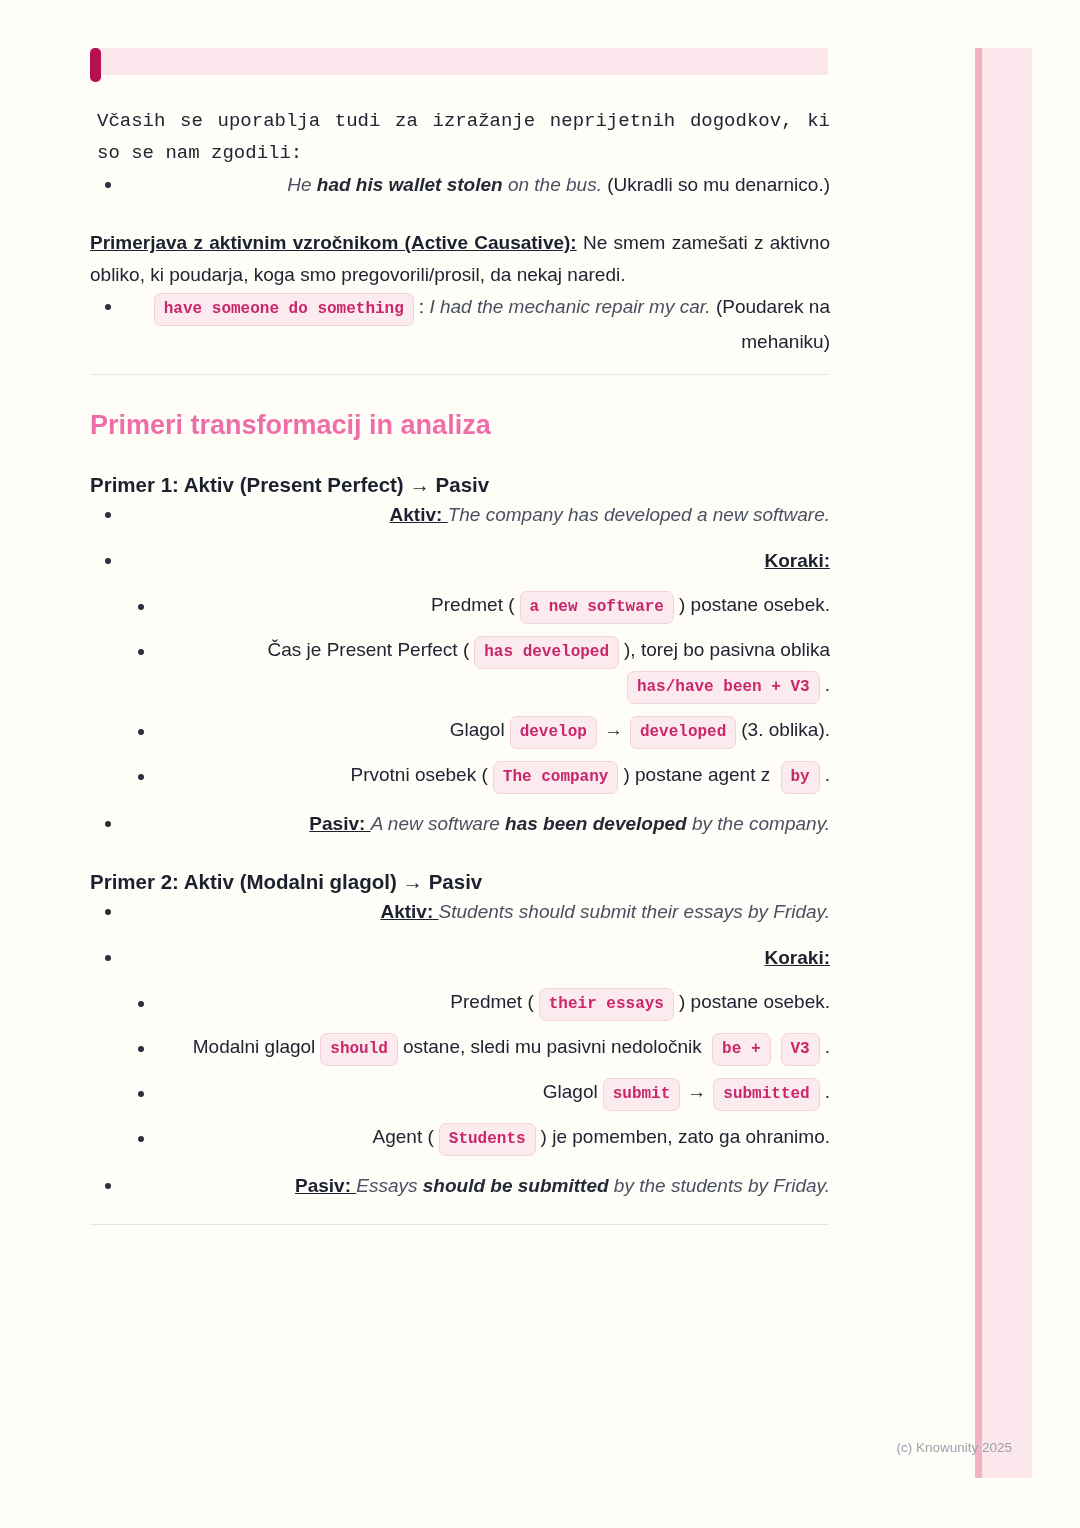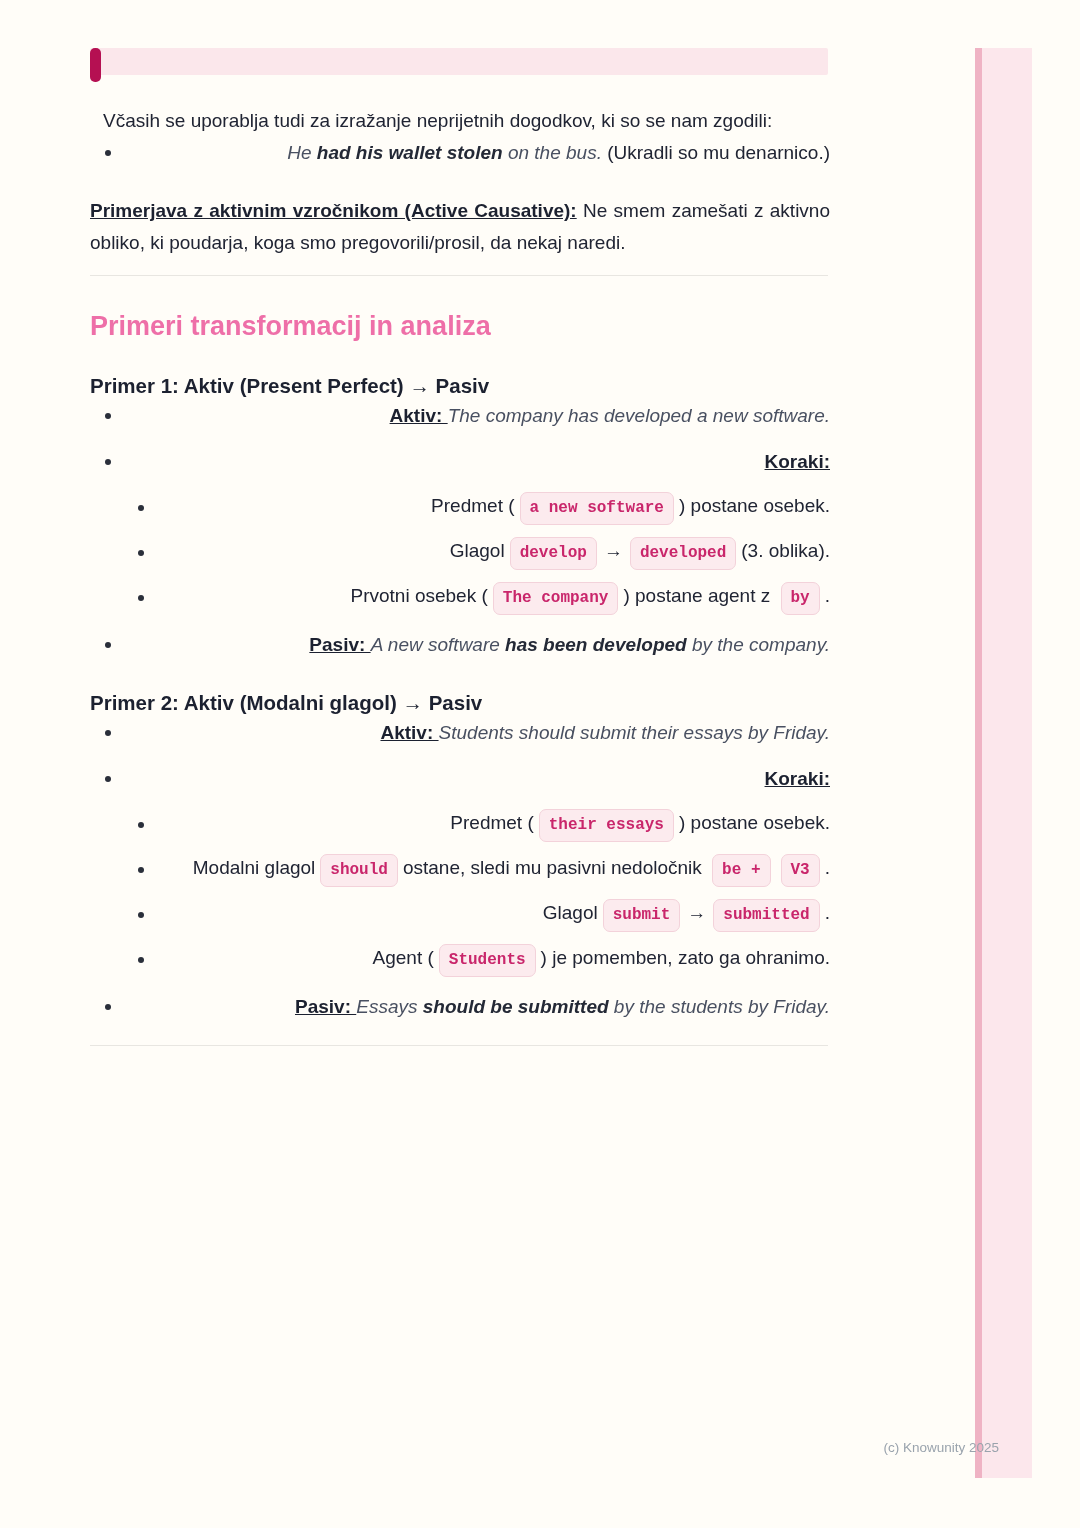--- a/index.html
+++ b/index.html
@@ -13,21 +13,21 @@
     width:1080px;height:1528px;position:relative;overflow:hidden;
     background:#fffdf8;color:var(--body);
     font-family:"Liberation Sans",sans-serif;font-size:19px;line-height:32px;
   }
   .side-strip{position:absolute;left:975px;top:48px;width:57px;height:1430px;
     background:var(--strip-bg);border-left:7px solid var(--strip-border);}
   .content{position:absolute;left:90px;top:48px;width:740px;}
   .callout-remnant{position:relative;height:27px;}
   .callout-bg{position:absolute;left:0;top:0;width:738px;height:27px;background:var(--callout-bg);border-radius:2px;}
   .callout-bar{position:absolute;left:0;top:0;width:11px;height:34px;background:var(--callout-bar);border-radius:5px;}
-  p.para{margin:30px 0 0 13px;text-align:justify;}
+  p.para{margin:30px 0 0 7px;text-align:justify;font-family:Liberation Mono, monospace;}
   p.para2{margin:26px 0 0 0;text-align:justify;}
   b{color:#1c2130;text-decoration:underline;}
   ul{list-style:none;margin:0;padding:0;}
   ul.lvl1{text-align:right;}
   ul.lvl1 > li{position:relative;padding-left:35px;margin-bottom:14px;}
   ul.lvl1 > li::before{content:"";position:absolute;left:15px;top:13px;width:6px;height:6px;border-radius:50%;background:#2a2f3a;}
   ul.lvl2{margin-top:12px;}
   ul.lvl2 > li{position:relative;padding-left:32px;margin-bottom:10px;}
   ul.lvl2 > li::before{content:"";position:absolute;left:13px;top:15px;width:6px;height:6px;border-radius:50%;background:#2a2f3a;}
   .it{font-style:italic;color:var(--italic);}
@@ -35,21 +35,21 @@
   .code{
     font-family:"Liberation Mono","DejaVu Sans Mono",monospace;font-weight:bold;
     font-size:16px;color:var(--code-text);background:var(--code-bg);
     border:1.5px solid var(--code-border);border-radius:7px;
     padding:3px 9px 4px 9px;margin:0 5px;white-space:nowrap;line-height:24px;display:inline-block;
   }
   .divider{border:none;border-top:1px solid var(--divider);margin:16px 0 0 0;width:738px;}
   h2.main-heading{color:var(--accent);font-size:27px;line-height:36px;margin:32px 0 0 0;font-weight:bold;}
   h3.sub-heading{font-size:20.5px;line-height:28px;margin:28px 0 0 0;font-weight:bold;color:#1c2130;}
   .bottom-divider{border:none;border-top:1px solid var(--divider);margin:22px 0 0 0;width:738px;}
-  .footer-note{position:absolute;top:1440px;right:81px;font-size:13.5px;line-height:16px;color:var(--muted);z-index:3;}
+  .footer-note{position:absolute;top:1440px;right:68px;font-size:13.5px;line-height:16px;color:var(--muted);z-index:3;}
   .arrow{margin:0 2px;}
 </style>
 </head>
 <body>
 
 <div class="side-strip"></div>
 
 <div class="content">
 
   <div class="callout-remnant">
@@ -63,37 +63,43 @@
     <li>
       <span class="it">He </span><span class="it-b">had his wallet stolen</span><span class="it"> on the bus.</span><span> (Ukradli so mu denarnico.)</span>
     </li>
   </ul>
 
   <p class="para2">
     <b>Primerjava z aktivnim vzročnikom (Active Causative):</b><span> Ne smem zamešati z aktivno obliko, ki poudarja, koga smo pregovorili/prosil, da nekaj naredi.</span>
   </p>
 
   <ul class="lvl1">
+    <li>
+      <span class="code">have someone do something</span><span>: </span><span class="it">I had the mechanic repair my car.</span><span> (Poudarek na mehaniku)</span>
+    </li>
   </ul>
 
   <hr class="divider">
 
   <h2 class="main-heading">Primeri transformacij in analiza</h2>
 
   <h3 class="sub-heading">Primer 1: Aktiv (Present Perfect) → Pasiv</h3>
 
   <ul class="lvl1">
     <li>
       <b>Aktiv: </b><span class="it">The company has developed a new software.</span>
     </li>
     <li>
       <b>Koraki:</b>
       <ul class="lvl2">
         <li>
           <span>Predmet (</span><span class="code">a new software</span><span>) postane osebek.</span>
+        </li>
+        <li>
+          <span>Čas je Present Perfect (</span><span class="code">has developed</span><span>), torej bo pasivna oblika</span> <span class="code">has/have been + V3</span><span>.</span>
         </li>
         <li>
           <span>Glagol</span><span class="code">develop</span><span class="arrow">→</span><span class="code">developed</span><span>(3. oblika).</span>
         </li>
         <li>
           <span>Prvotni osebek (</span><span class="code">The company</span><span>) postane agent z</span> <span class="code">by</span><span>.</span>
         </li>
       </ul>
     </li>
     <li>

